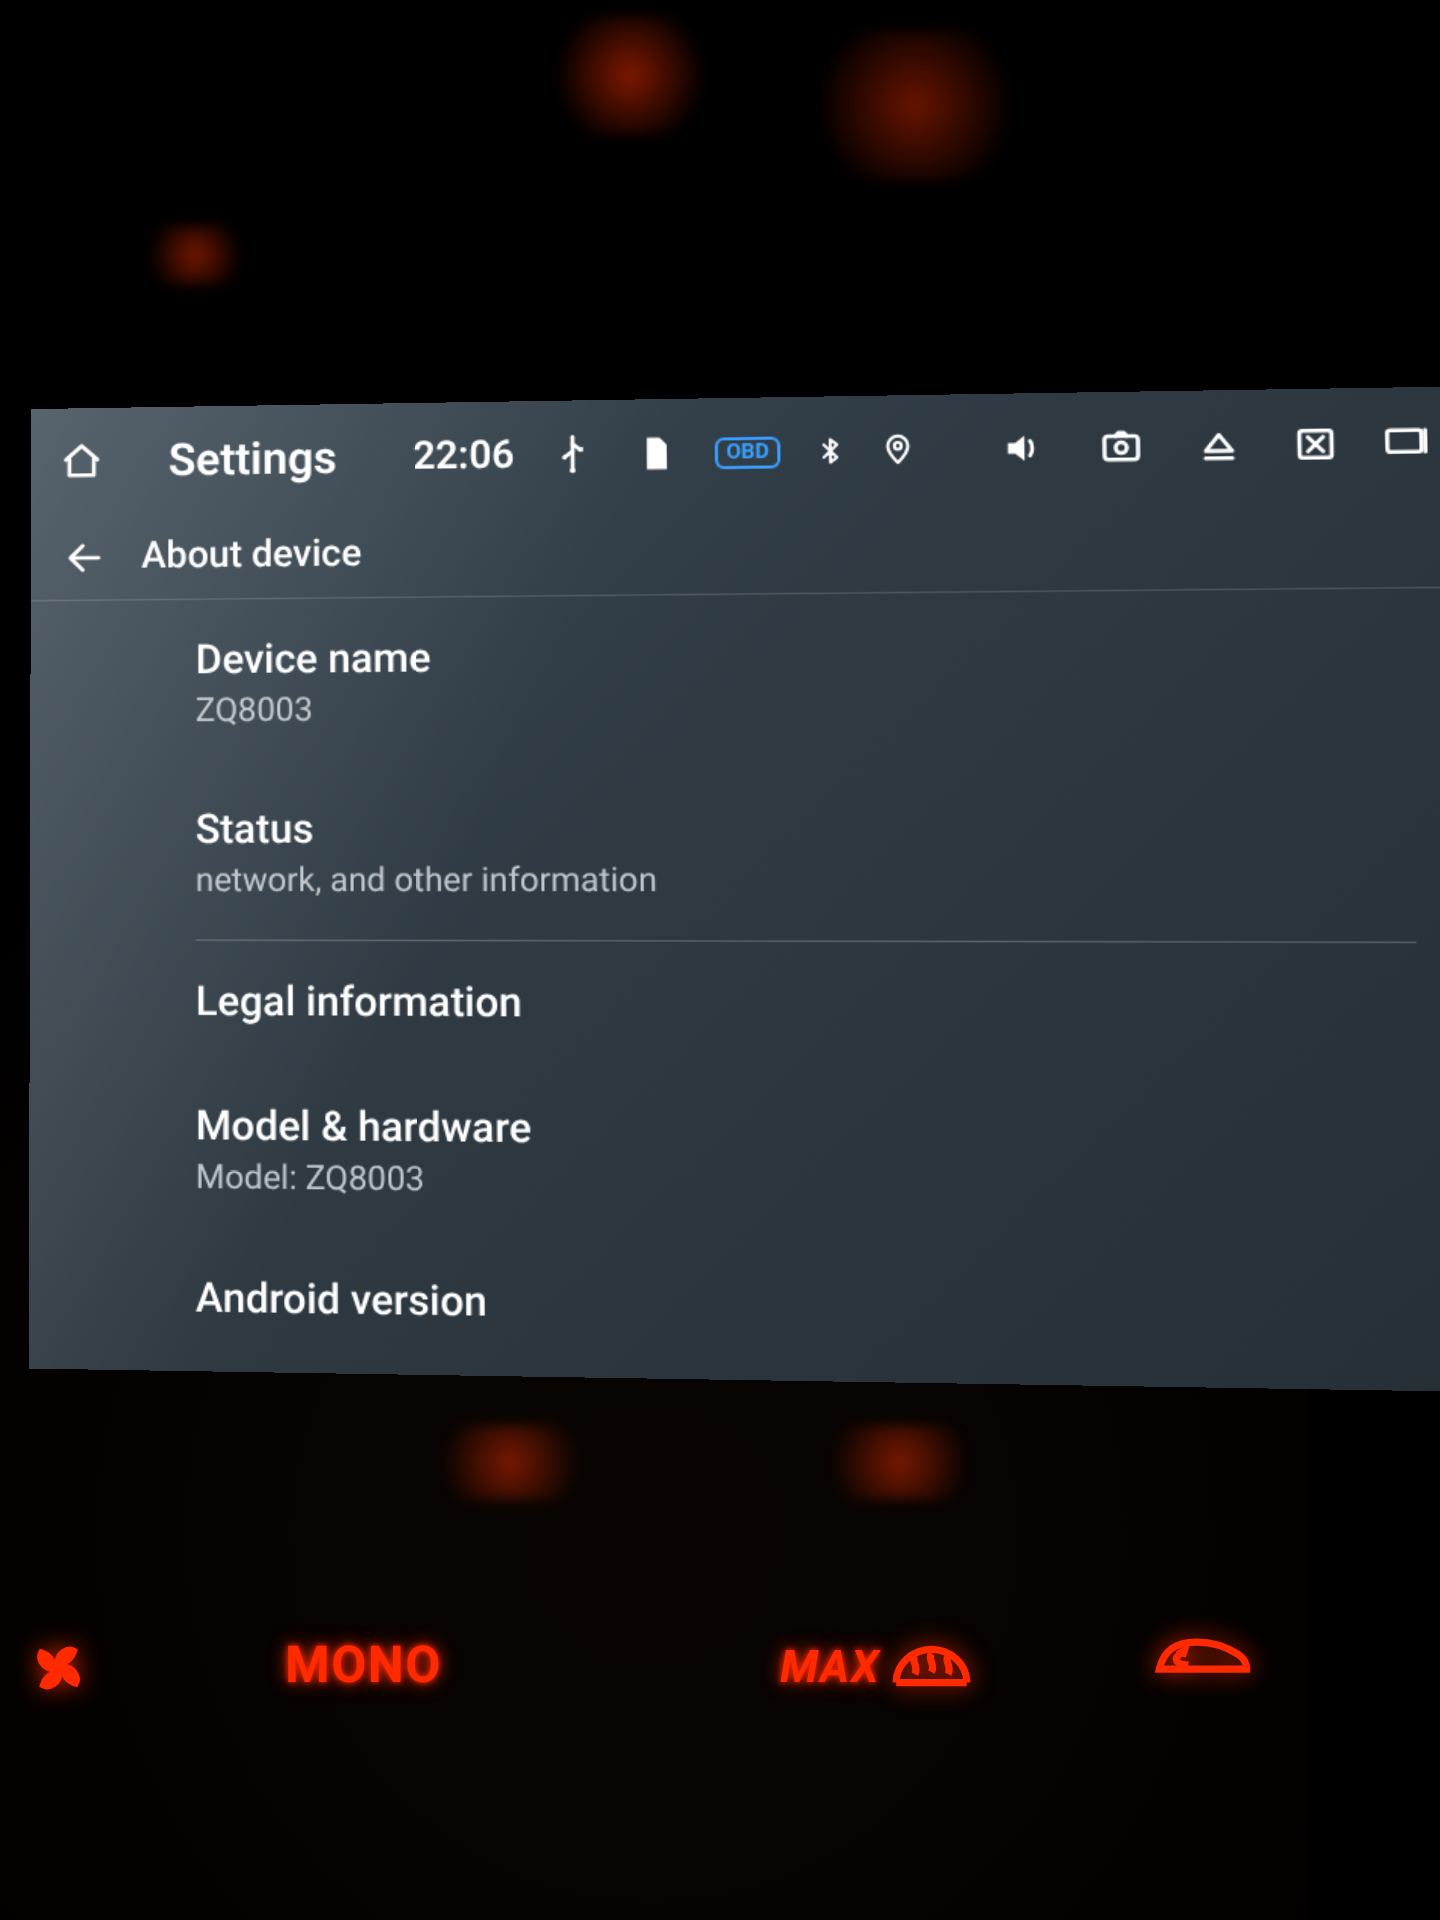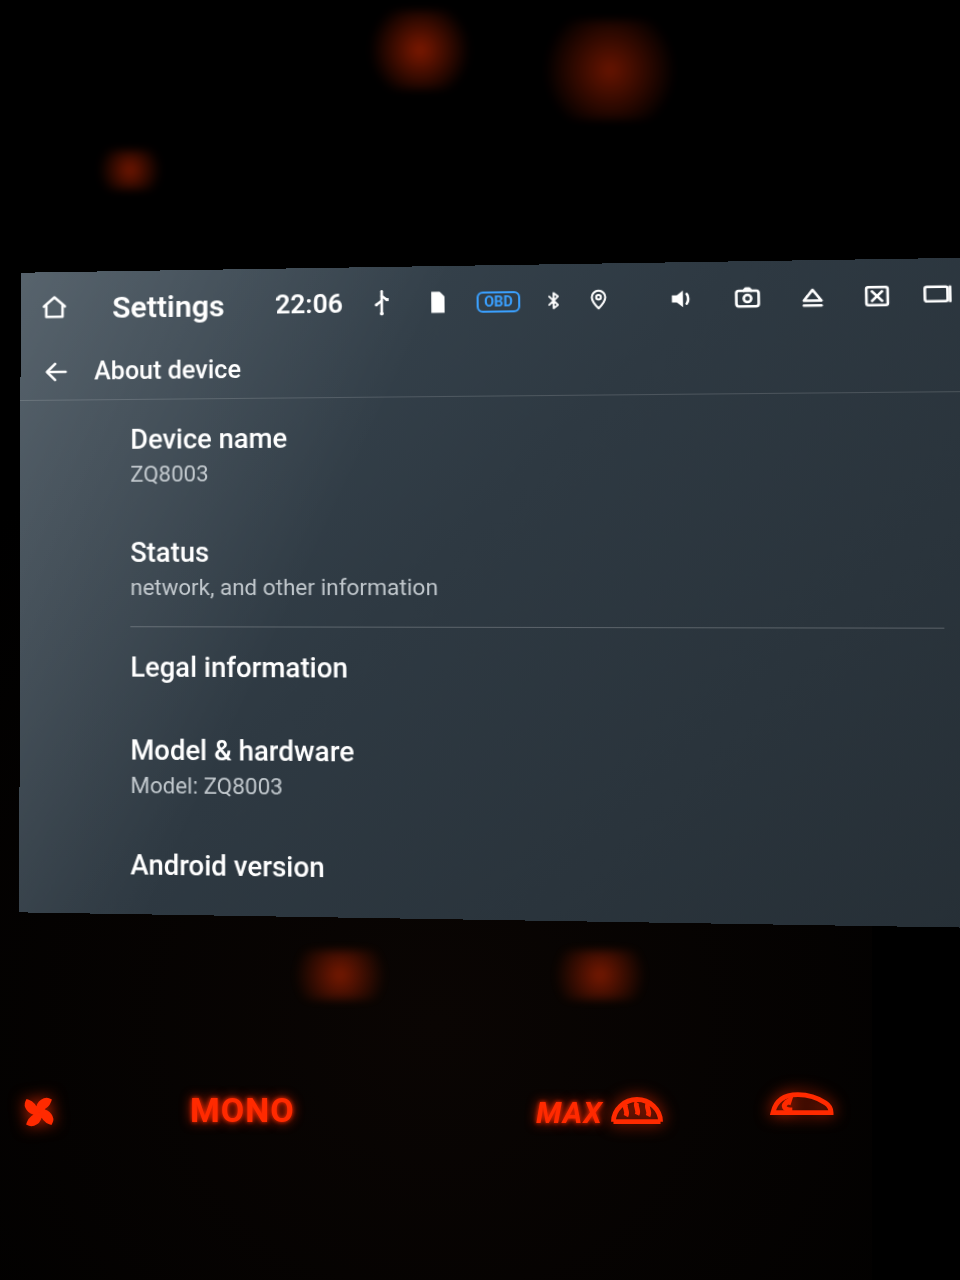--- a/index.html
+++ b/index.html
@@ -29,21 +29,21 @@
   .g5 { top: 950px; left: 540px; width: 120px; height: 50px;  opacity:.5; }
 
   .hw-label {
     position: absolute;
     color: #ff2a00;
     font-weight: 700;
     text-shadow: 0 0 12px rgba(255,40,0,.9), 0 0 4px rgba(255,40,0,1);
     letter-spacing: 1px;
   }
   .hw-mono { bottom: 150px; left: 190px; font-size: 34px; }
-  .hw-max  { bottom: 150px; left: 536px; font-size: 30px; font-style: italic; display:flex; align-items:center; gap:6px; }
+  .hw-max  { bottom: 150px; left: 520px; font-size: 30px; font-style: italic; display:flex; align-items:flex-start; gap:6px; }
   .hw-car  { bottom: 155px; right: 35px; }
   .hw-fan  { bottom: 145px; left: 20px; }
 
   .defrost-icon { width:56px; height:36px; display:inline-block; }
   .car-icon { width:70px; height:36px; display:inline-block; }
   .fan-icon { width:38px; height:38px; display:inline-block; }
   .red-svg { stroke:#ff2a00; fill:none; stroke-width:3.5; filter: drop-shadow(0 0 8px #ff2a00cc); }
 
   
   .screen {

